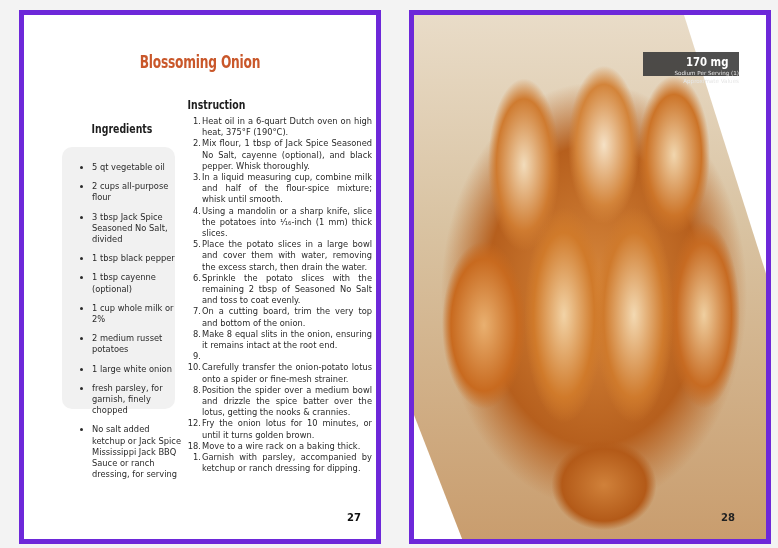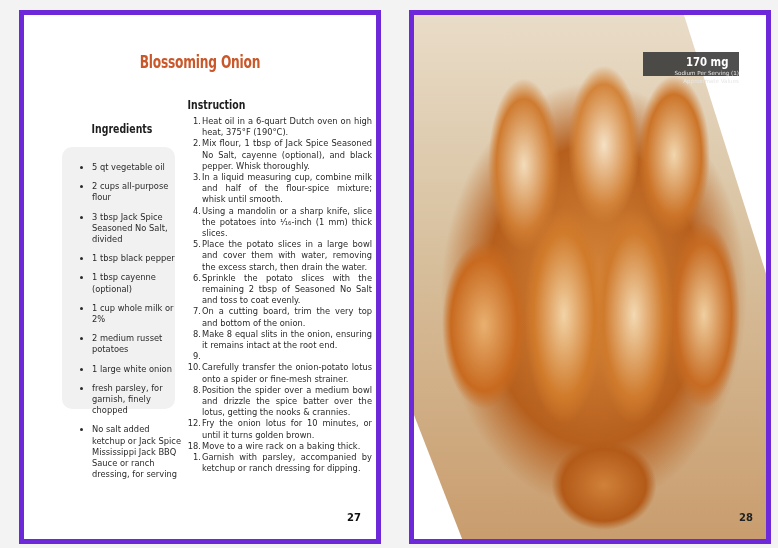--- a/index.html
+++ b/index.html
@@ -39,21 +39,21 @@
     position: absolute; left: 154px; top: 101px; width: 194px;
     font-size: 8.3px; line-height: 11.2px; color: #2a2a2a; margin: 0; padding: 0; list-style: none;
   }
   .ins-list li { display: flex; margin: 0; }
   .ins-list .num { flex: 0 0 auto; width: 23px; text-align: right; padding-right: 1px; }
   .ins-list .txt { flex: 1; text-align: justify; }
   .page-num {
     position: absolute; font-size: 10px; font-weight: bold; color: #111;
   }
   #pn-left { left: 323px; top: 497px; }
-  #pn-right { left: 325px; top: 497px; color: #222; }
+  #pn-right { left: 307px; top: 497px; color: #222; }
 
   
   .photo {
     position: absolute; left: 0; top: 0; width: 100%; height: 100%;
     clip-path: polygon(0 0, 270px 0, 362px 290px, 362px 534px, 52px 534px, 0 400px);
     background:
       radial-gradient(ellipse 60px 120px at 70px 310px, #e9b070 0%, #c86a1f 55%, transparent 70%),
       radial-gradient(ellipse 55px 150px at 150px 300px, #f2d3a6 0%, #d07a2a 55%, transparent 72%),
       radial-gradient(ellipse 55px 150px at 220px 300px, #f3d9b2 0%, #cf7a2c 55%, transparent 72%),
       radial-gradient(ellipse 50px 130px at 290px 300px, #efcfa0 0%, #c76b22 55%, transparent 72%),

